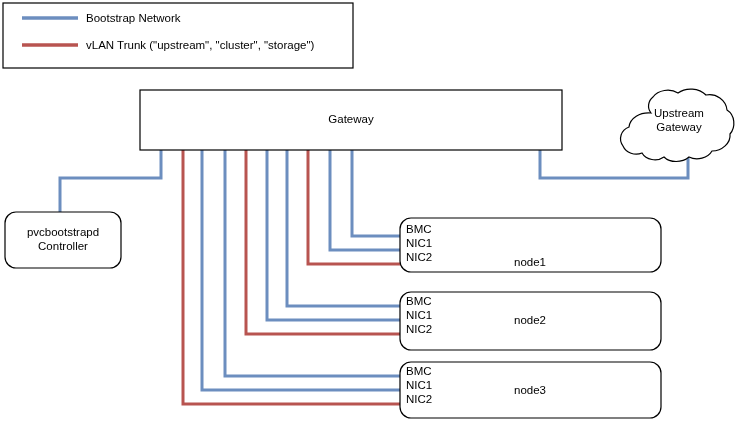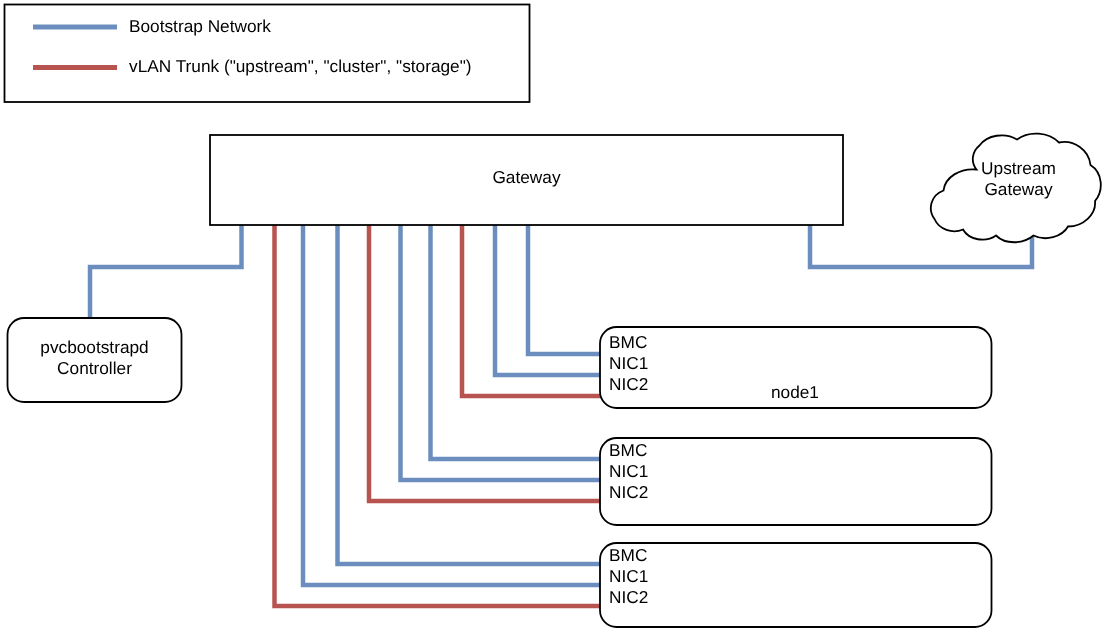--- a/index.html
+++ b/index.html
@@ -175,18 +175,20 @@
 Controller</div>
 
   <div class="lbl node-ports" id="node1-ports">BMC
 NIC1
 NIC2</div>
   <div class="lbl node-name" id="node1-name">node1</div>
 
   <div class="lbl node-ports" id="node2-ports">BMC
 NIC1
 NIC2</div>
+  <div class="lbl node-name" id="node2-name">node2</div>
 
   <div class="lbl node-ports" id="node3-ports">BMC
 NIC1
 NIC2</div>
+  <div class="lbl node-name" id="node3-name">node3</div>
 
 </div>
 
 </body></html>

